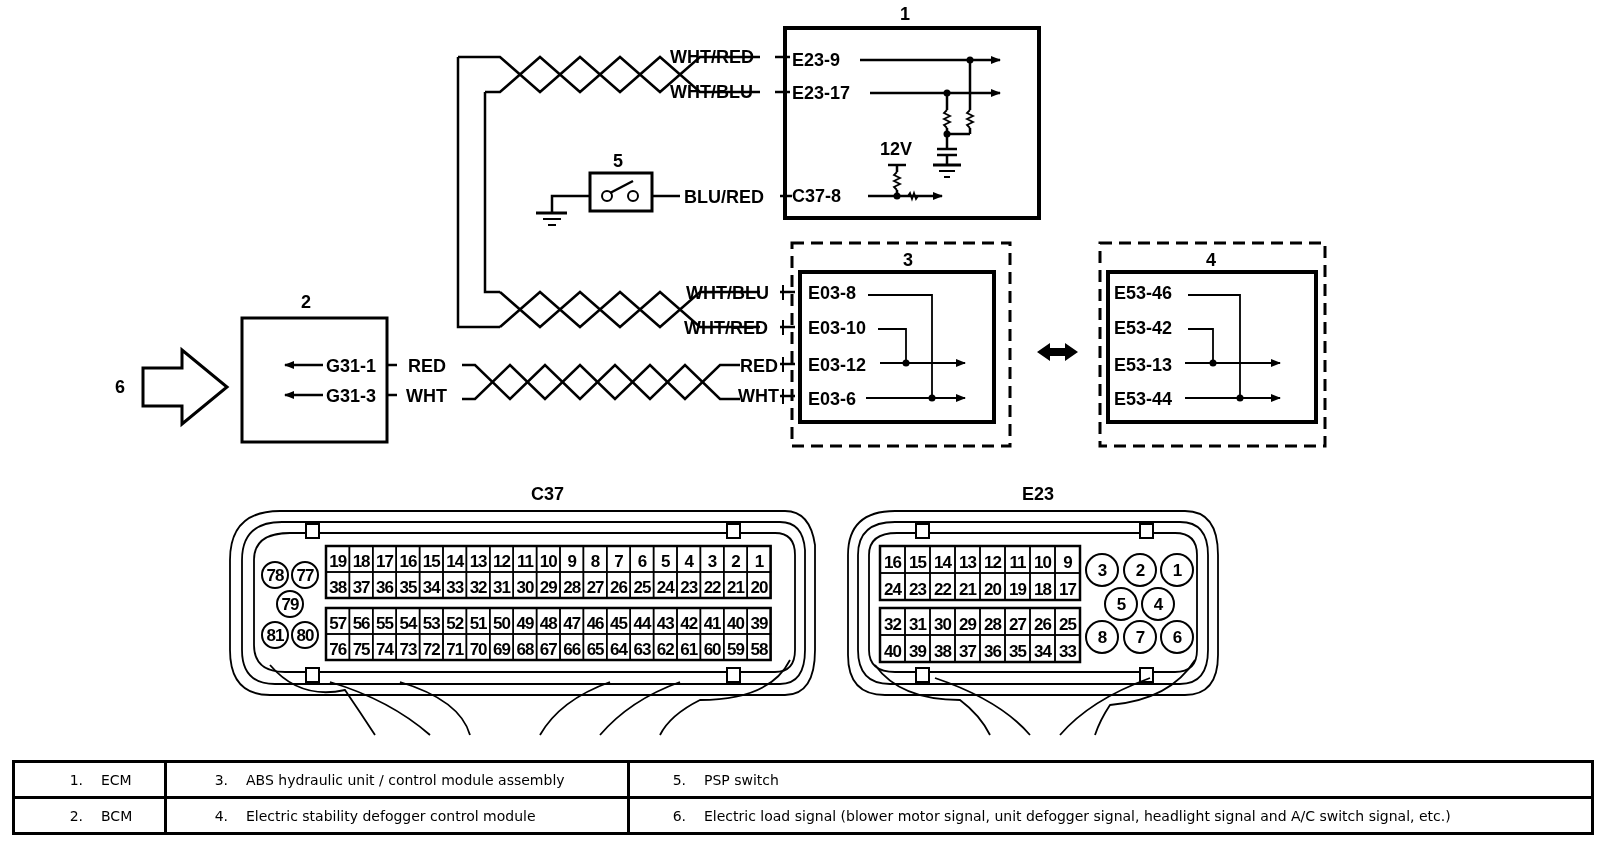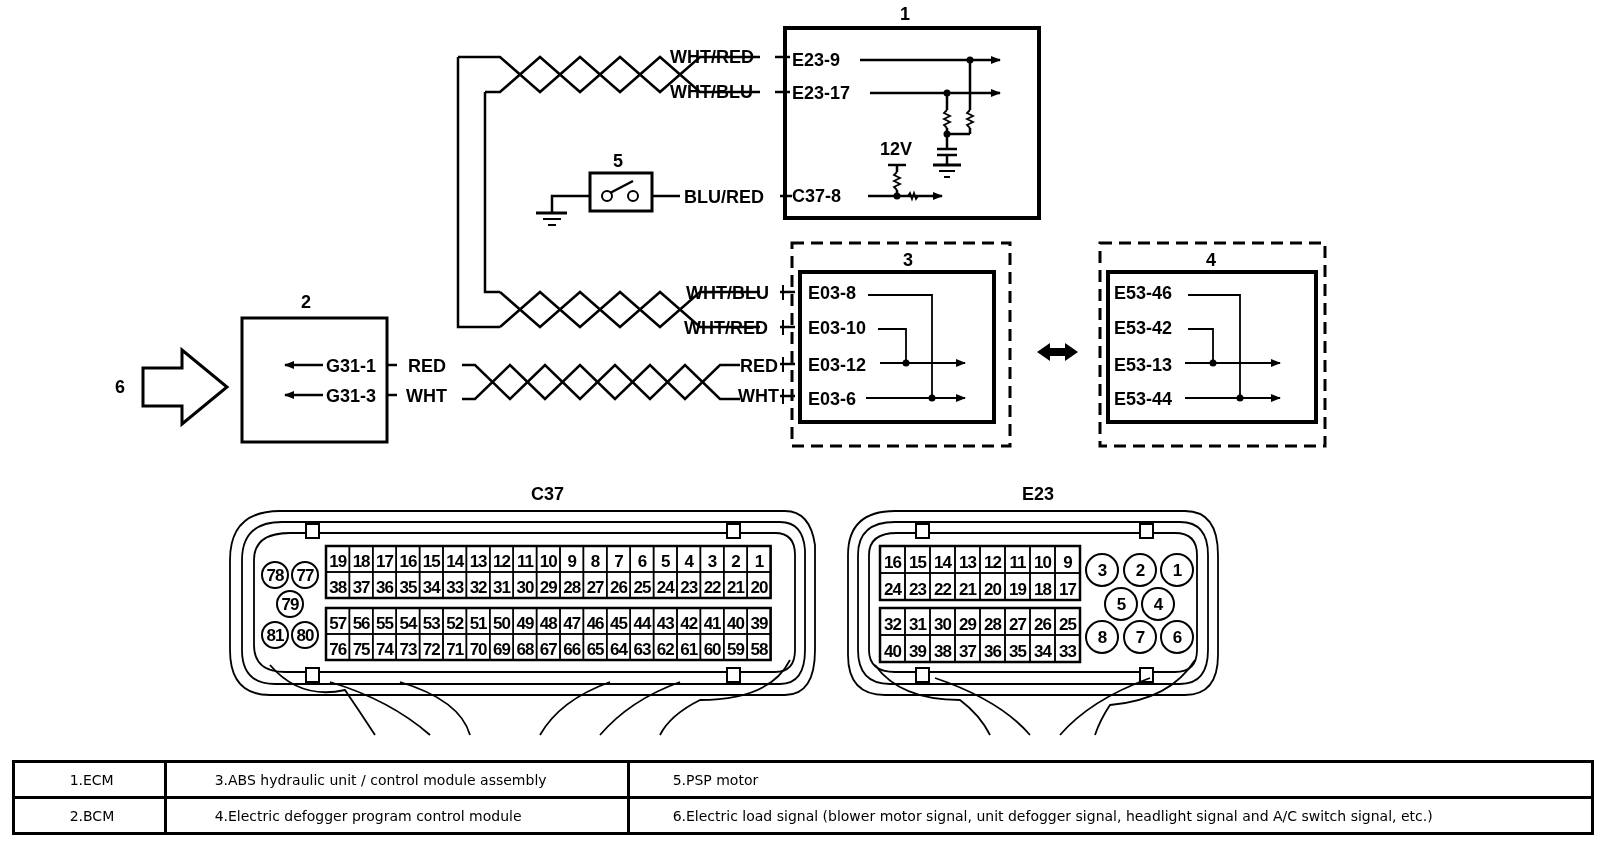--- a/index.html
+++ b/index.html
@@ -12,21 +12,21 @@
   .box { fill:#fff; stroke:#000; stroke-width:4; }
   .dash { fill:none; stroke:#000; stroke-width:3; stroke-dasharray:12 7; }
   .legend { position:absolute; left:12px; top:760px; width:1582px; border-collapse:collapse; font-family:"DejaVu Sans", sans-serif; font-size:14px; }
   .legend td { border:3px solid #000; height:33px; padding:0 6px; vertical-align:middle; }
   .legend .c1 { width:137px; }
   .legend .c2 { width:448px; }
   .num { display:inline-block; text-align:right; }
   .c1 .num { width:62px; }
   .c2 .num { width:55px; }
   .c3 .num { width:50px; }
-  .txt { }
+  .txt { margin-left:18px; }
 </style>
 </head>
 <body>
 
 <svg width="1600" height="760" viewBox="0 0 1600 760">
   <defs>
     <marker id="arr" markerWidth="10" markerHeight="8" refX="9" refY="4" orient="auto" markerUnits="userSpaceOnUse">
       <path d="M0,0 L10,4 L0,8 z" fill="#000"></path>
     </marker>
     <marker id="arrL" markerWidth="12" markerHeight="8" refX="1" refY="4" orient="auto" markerUnits="userSpaceOnUse">
@@ -461,21 +461,21 @@
     <path class="wt" d="M1150,678 Q1090,700 1060,735"></path>
     <path class="wt" d="M1195,660 Q1170,700 1110,705 Q1100,720 1095,735"></path>
   </g>
 </svg>
 
 <table class="legend">
   <tbody>
       <tr>
     <td class="c1"><span class="num">1.</span><span class="txt">ECM</span></td>
     <td class="c2"><span class="num">3.</span><span class="txt">ABS hydraulic unit / control module assembly</span></td>
-    <td class="c3"><span class="num">5.</span><span class="txt">PSP motor</span></td>
+    <td class="c3"><span class="num">5.</span><span class="txt">PSP switch</span></td>
   </tr>
   <tr>
     <td class="c1"><span class="num">2.</span><span class="txt">BCM</span></td>
-    <td class="c2"><span class="num">4.</span><span class="txt">Electric defogger program control module</span></td>
+    <td class="c2"><span class="num">4.</span><span class="txt">Electric stability defogger control module</span></td>
     <td class="c3"><span class="num">6.</span><span class="txt">Electric load signal (blower motor signal, unit defogger signal, headlight signal and A/C switch signal, etc.)</span></td>
   </tr>
 </tbody>
   </table>
 
 </body></html>

